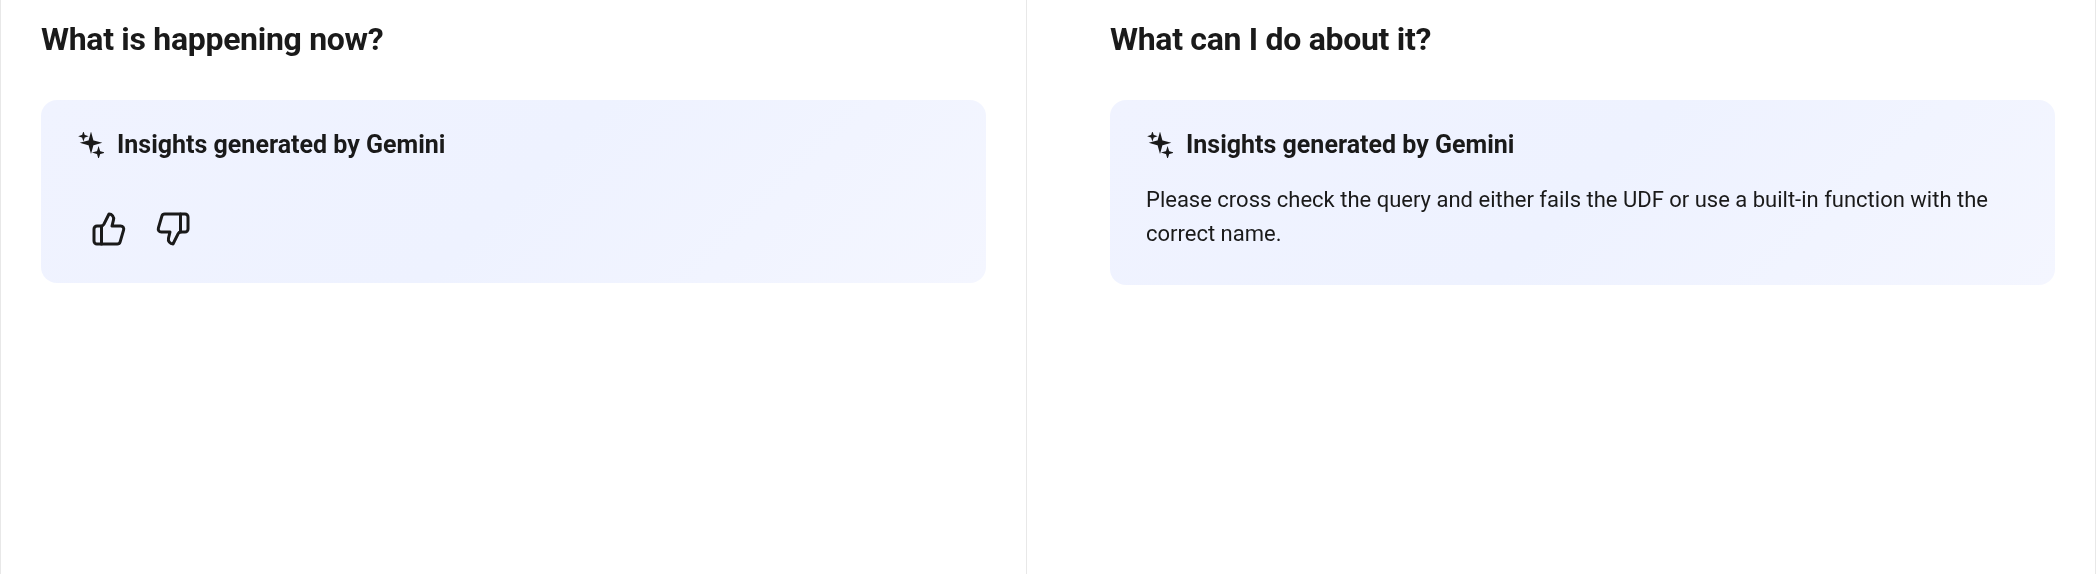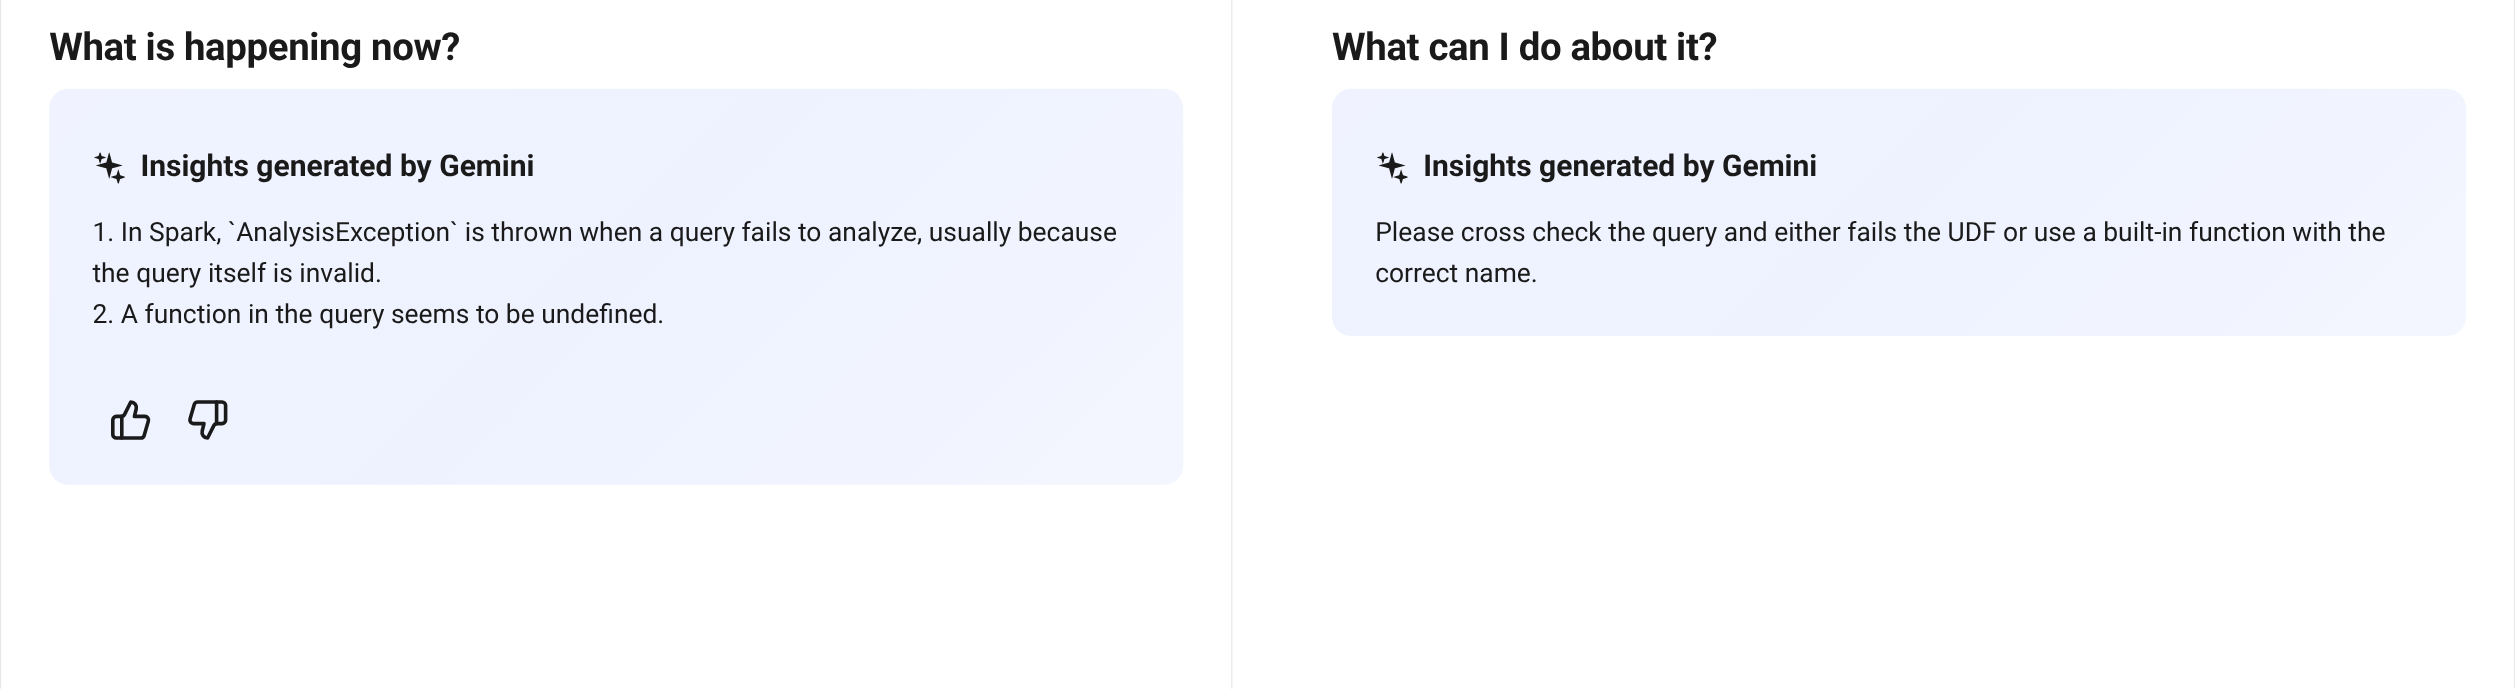--- a/index.html
+++ b/index.html
@@ -29,34 +29,33 @@
       border-right: 1px solid #e8e8e8;
       padding-left: 43px;
     }
     .panel-inner {
       padding: 0 40px;
     }
     .panel-title {
       font-size: 32px;
       font-weight: 700;
       color: #1a1a1a;
-      margin-bottom: 16px;
+      margin-bottom: 42px;
       letter-spacing: -0.3px;
     }
     .insight-card {
       background: linear-gradient(135deg, #f0f3ff 0%, #eef2ff 50%, #f4f6ff 100%);
       border-radius: 16px;
       padding: 30px 36px 34px 36px;
     }
     .insight-header {
       display: flex;
       align-items: center;
       gap: 12px;
       margin-bottom: 24px;
-      margin-top: 21px;
     }
     .sparkle-icon {
       width: 28px;
       height: 28px;
       display: flex;
       align-items: center;
       justify-content: center;
       color: #1a1a1a;
     }
     .insight-title {
@@ -98,24 +97,20 @@
         <div class="insight-header">
           <span class="sparkle-icon">
             <svg width="26" height="26" viewBox="0 0 24 24" fill="none" stroke="currentColor" stroke-width="1.8">
               <path d="M12 3 L13.5 8.5 L19 10 L13.5 11.5 L12 17 L10.5 11.5 L5 10 L10.5 8.5 Z" fill="currentColor"></path>
               <path d="M19 16 L19.7 18.3 L22 19 L19.7 19.7 L19 22 L18.3 19.7 L16 19 L18.3 18.3 Z" fill="currentColor"></path>
               <path d="M5 2 L5.5 3.5 L7 4 L5.5 4.5 L5 6 L4.5 4.5 L3 4 L4.5 3.5 Z" fill="currentColor"></path>
             </svg>
           </span>
           <span class="insight-title">Insights generated by Gemini</span>
         </div>
-        <div class="insight-body">
-          <div>1. In Spark, `AnalysisException` is thrown when a query fails to analyze, usually because the query itself is invalid.</div>
-          <div>2. A function in the query seems to be undefined.</div>
-        </div>
         <div class="feedback-row">
           <span class="feedback-btn">
             <svg width="36" height="36" viewBox="0 0 24 24" fill="none" stroke="currentColor" stroke-width="2" stroke-linecap="round" stroke-linejoin="round">
               <path d="M7 10v12"></path>
               <path d="M15 5.88 14 10h5.83a2 2 0 0 1 1.92 2.56l-2.33 8A2 2 0 0 1 17.5 22H4a2 2 0 0 1-2-2v-8a2 2 0 0 1 2-2h2.76a2 2 0 0 0 1.79-1.11L12 2h0a3.13 3.13 0 0 1 3 3.88Z"></path>
             </svg>
           </span>
           <span class="feedback-btn">
             <svg width="36" height="36" viewBox="0 0 24 24" fill="none" stroke="currentColor" stroke-width="2" stroke-linecap="round" stroke-linejoin="round">
               <path d="M17 14V2"></path>

